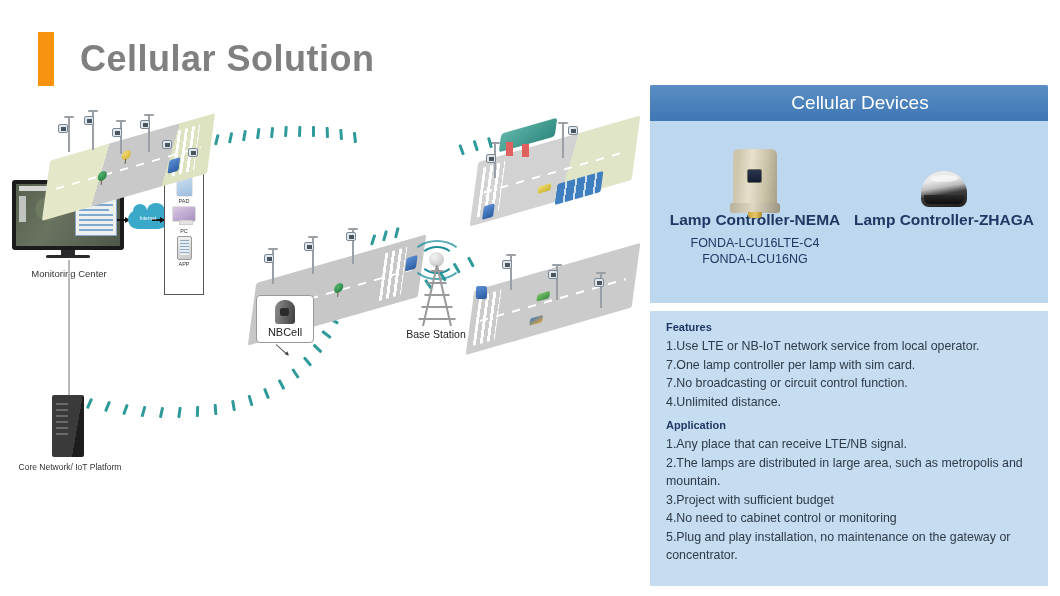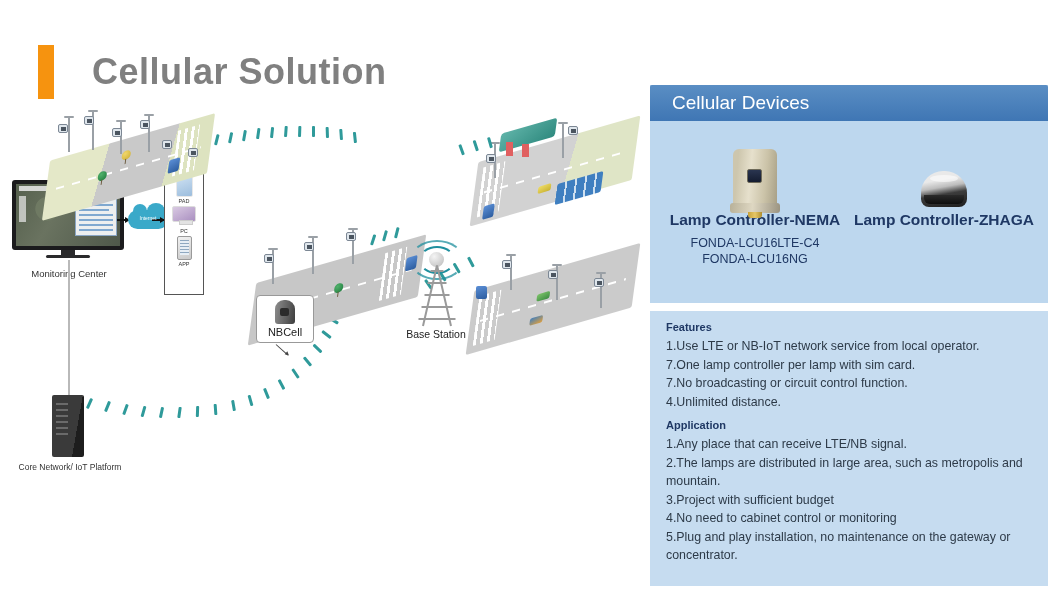--- a/index.html
+++ b/index.html
@@ -5,21 +5,21 @@
   * { box-sizing: border-box; margin: 0; padding: 0; }
   body {
     width: 1060px; height: 596px;
     background: #ffffff;
     font-family: "Liberation Sans", sans-serif;
     position: relative;
     overflow: hidden;
   }
 
   
-  #title-bar { position: absolute; left: 38px; top: 45px; display: flex; align-items: center; gap: 12px; }
+  #title-bar { position: absolute; left: 38px; top: 32px; display: flex; align-items: center; }
   #title-accent { width: 16px; height: 54px; background: #f6930f; }
   #title-text {
     margin-left: 26px; font-size: 36px; font-weight: bold;
     color: #808080; letter-spacing: .5px;
   }
 
   
   #diagram { position: absolute; left: 0; top: 110px; width: 640px; height: 420px; }
 
   
@@ -246,21 +246,21 @@
     border-radius: 1px;
   }
 
   
   #devices-panel {
     position: absolute; left: 650px; top: 85px; width: 398px; height: 218px;
     background: #bdd7ee;
   }
   #devices-header {
     height: 36px; background: linear-gradient(#5a8ec4,#3f76b4);
-    display: flex; align-items: center; 
+    display: flex; align-items: center; justify-content: center;
     border-radius: 2px 2px 0 0;
     padding-left: 22px;
   }
   #devices-header-title { color: #fff; font-size: 19px; }
   #devices-body { position: relative; height: 182px; }
 
   .dev-col { position: absolute; top: 0; text-align: center; }
   #dev-col-nema { left: 10px; width: 190px; }
   #dev-col-zhaga { left: 200px; width: 188px; }
 

